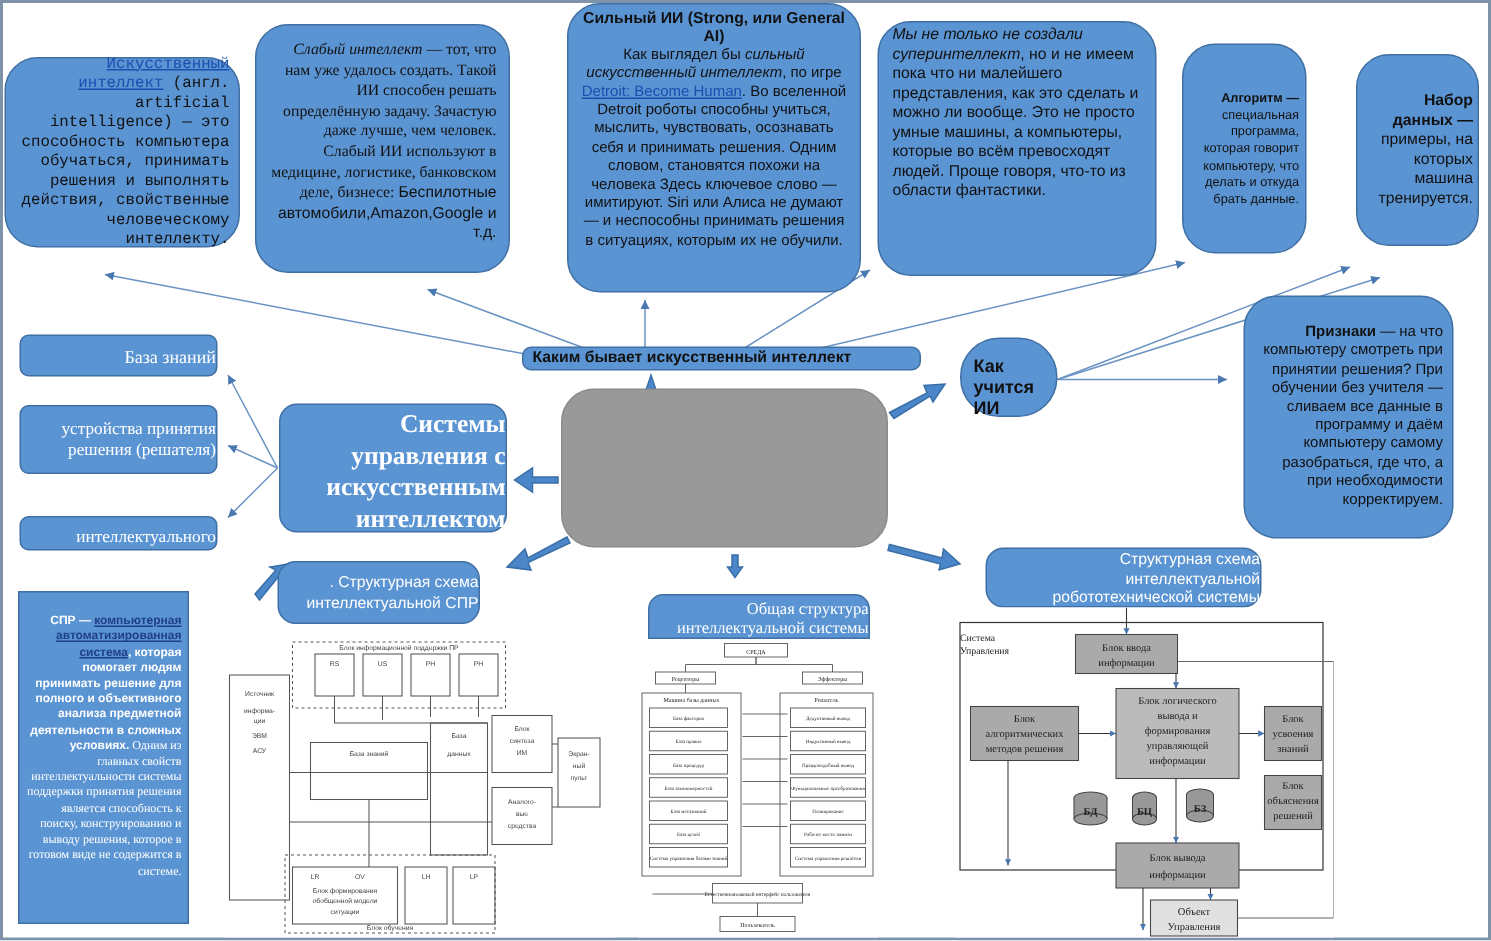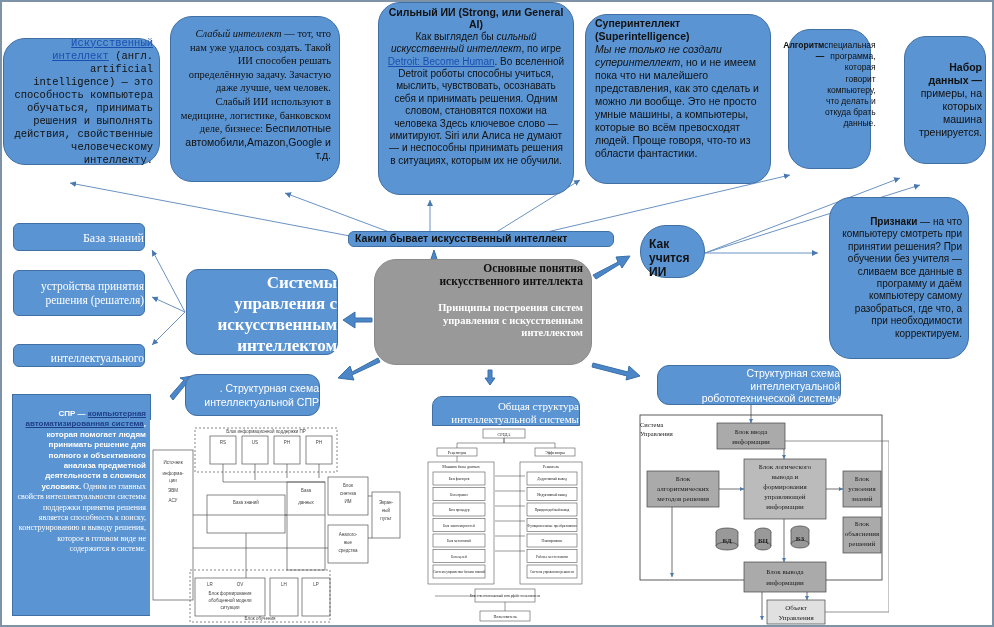--- a/index.html
+++ b/index.html
@@ -63,54 +63,51 @@
 <div class="box r-lg serif" style="left:170px;top:16px;width:170px;height:166px;padding:10px 8px;font-size:10.5px;line-height:13.6px;">
   <span class="i">Слабый интеллект</span><span> — тот, что нам уже удалось создать. Такой ИИ способен решать определённую задачу. Зачастую даже лучше, чем человек. Слабый ИИ используют в медицине, логистике, банковском деле, бизнесе: </span><span class="sans">Беспилотные автомобили,Amazon,Google и т.д.</span>
 </div>
 
 <div class="box r-lg sans" style="left:378px;top:2px;width:196px;height:193px;padding:3px 8px;font-size:10px;line-height:12.4px;text-align:center;">
   <div class="b" style="font-size:10.5px;">Сильный ИИ  (Strong, или General AI)</div>
   <span>Как выглядел бы </span><span class="i">сильный искусственный интеллект</span><span>, по игре </span><span class="link">Detroit: Become Human</span><span>. Во вселенной Detroit роботы способны учиться, мыслить, чувствовать, осознавать себя и принимать решения. Одним словом, становятся похожи на человека Здесь ключевое слово — имитируют. Siri или Алиса не думают — и неспособны принимать решения в ситуациях, которым их не обучили.</span>
 </div>
 
 <div class="box r-lg sans" style="left:585px;top:14px;width:186px;height:170px;padding:2px 9px;font-size:10.5px;line-height:13px;text-align:left;">
-  <div class="b">Суперинтеллект (Superintelligence)</div>
   <span class="i">Мы не только не создали суперинтеллект</span><span>, но и не имеем пока что ни малейшего представления, как это сделать и можно ли вообще. Это не просто умные машины, а компьютеры, которые во всём превосходят людей. Проще говоря, что-то из области фантастики.</span>
 </div>
 
-<div class="box r-lg sans" style="left:788px;top:29px;width:83px;height:140px;padding:10px 4px;font-size:8.5px;line-height:11.2px;display:flex;flex-direction:row;justify-content:center;">
+<div class="box r-lg sans" style="left:788px;top:29px;width:83px;height:140px;padding:10px 4px;font-size:8.5px;line-height:11.2px;display:flex;flex-direction:column;justify-content:center;">
   <div class="b">Алгоритм —</div>
   <div>специальная программа, которая говорит компьютеру, что делать и откуда брать данные.</div>
 </div>
 
 <div class="box r-lg sans" style="left:904px;top:36px;width:82px;height:128px;padding:6px 3px;font-size:10.5px;line-height:13px;display:flex;flex-direction:column;justify-content:center;">
   <div class="b">Набор данных —</div>
   <div>примеры, на которых машина тренируется.</div>
 </div>
 
 <div class="box r-lg sans" style="left:829px;top:197px;width:140px;height:162px;padding:4px 6px;font-size:10px;line-height:12.4px;display:flex;align-items:center;">
   <div><span class="b">Признаки</span><span> — на что компьютеру смотреть при принятии решения? При обучении без учителя — сливаем все данные в программу и даём компьютеру самому разобраться, где что, а при необходимости корректируем.</span></div>
 </div>
 
 <div class="box r-sm sans b" style="left:348px;top:231px;width:266px;height:16px;font-size:10.5px;line-height:13px;text-align:left;padding-left:6px;">Каким бывает искусственный интеллект</div>
 
 <div class="box r-md sans b" style="left:640px;top:225px;width:65px;height:53px;font-size:12px;line-height:14px;text-align:left;padding:11px 8px;border-radius:26px;">Как учится ИИ</div>
 
 <div class="box r-lg serif" style="left:374px;top:259px;width:218px;height:106px;background:#999999;border-color:#8a8a8a;padding:2px 8px;">
-  <div class="b" style="font-size:11.5px;line-height:13px;color:#111;padding-left:20px;">Основные понятия искусственного интеллекта</div>
-  <div class="b white" style="font-size:10.5px;line-height:12.5px;margin-top:14px;">Принципы построения систем управления с искусственным интеллектом</div>
 </div>
 
 <div class="box r-sm serif white" style="left:13px;top:223px;width:132px;height:28px;font-size:12px;line-height:28px;">База знаний</div>
 <div class="box r-sm serif white" style="left:13px;top:270px;width:132px;height:46px;font-size:11.5px;line-height:14px;padding-top:8px;">устройства принятия решения (решателя)</div>
 <div class="box r-sm serif white" style="left:13px;top:344px;width:132px;height:23px;font-size:11.5px;line-height:14px;padding-top:6px;">интеллектуального интерфейса</div>
 
 <div class="box r-md serif b white" style="left:186px;top:269px;width:152px;height:86px;font-size:17px;line-height:21px;padding-top:2px;">Системы управления с искусственным интеллектом</div>
 
-<div class="box serif white" style="left:12px;top:394px;width:139px;height:222px;border-radius:0;padding:14px 4px;font-size:8px;line-height:10.4px;">
+<div class="box serif white" style="left:12px;top:394px;width:114px;height:222px;border-radius:0;padding:14px 4px;font-size:8px;line-height:10.4px;">
   <span class="b sans">СПР — </span><span class="link b sans" style="color:#1f3f8a;">компьютерная автоматизированная система</span><span class="b sans">, которая помогает людям принимать решение для полного и объективного анализа предметной деятельности в сложных условиях.</span><span> Одним из главных свойств интеллектуальности системы поддержки принятия решения является способность к поиску, конструированию и выводу решения, которое в готовом виде не содержится в системе.</span>
 </div>
 
 <div class="box r-md sans white" style="left:185px;top:374px;width:135px;height:42px;font-size:10.5px;line-height:14px;padding-top:6px;">. Структурная схема интеллектуальной СПР</div>
 
 <div class="box serif white" style="left:432px;top:396px;width:148px;height:30px;border-radius:10px 10px 0 0;font-size:11px;line-height:13px;padding-top:3px;">Общая структура интеллектуальной системы</div>
 
 <div class="box r-md sans white" style="left:657px;top:365px;width:184px;height:40px;font-size:10.5px;line-height:12.5px;padding-top:1px;">Структурная схема интеллектуальной робототехнической системы</div>
 
 <div class="diag" style="left:150px;top:420px;width:260px;height:205px;">

